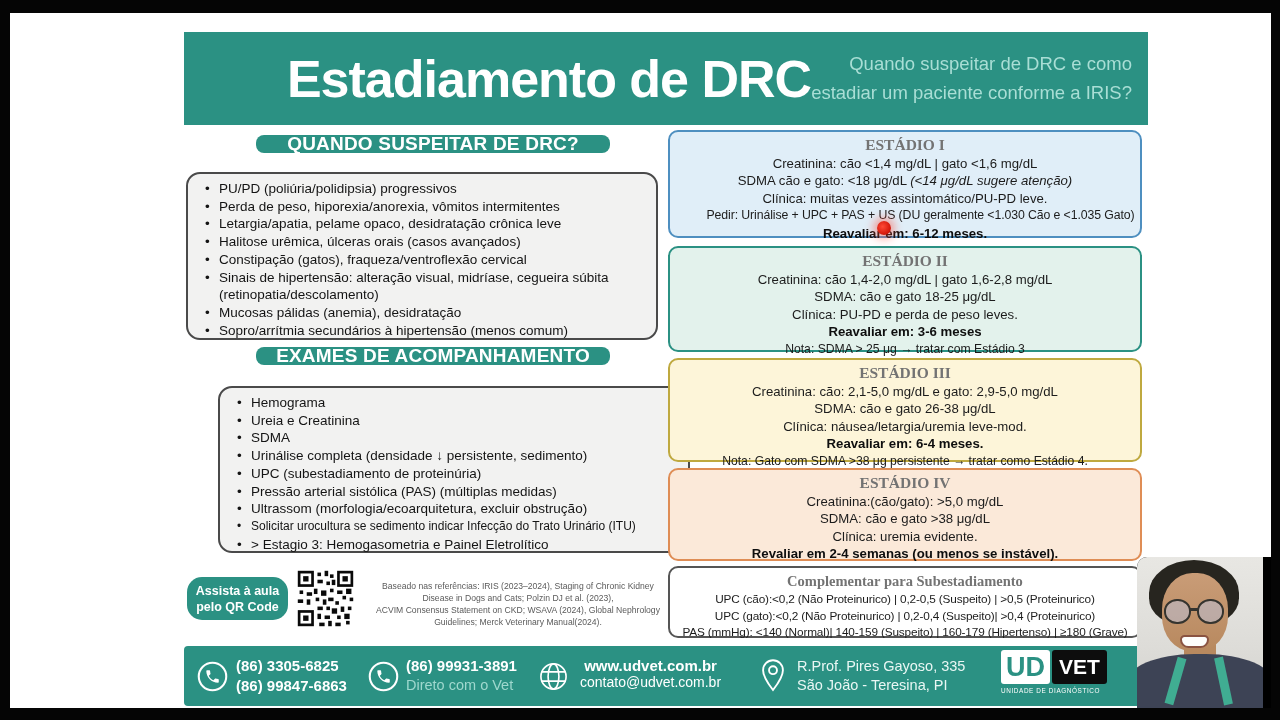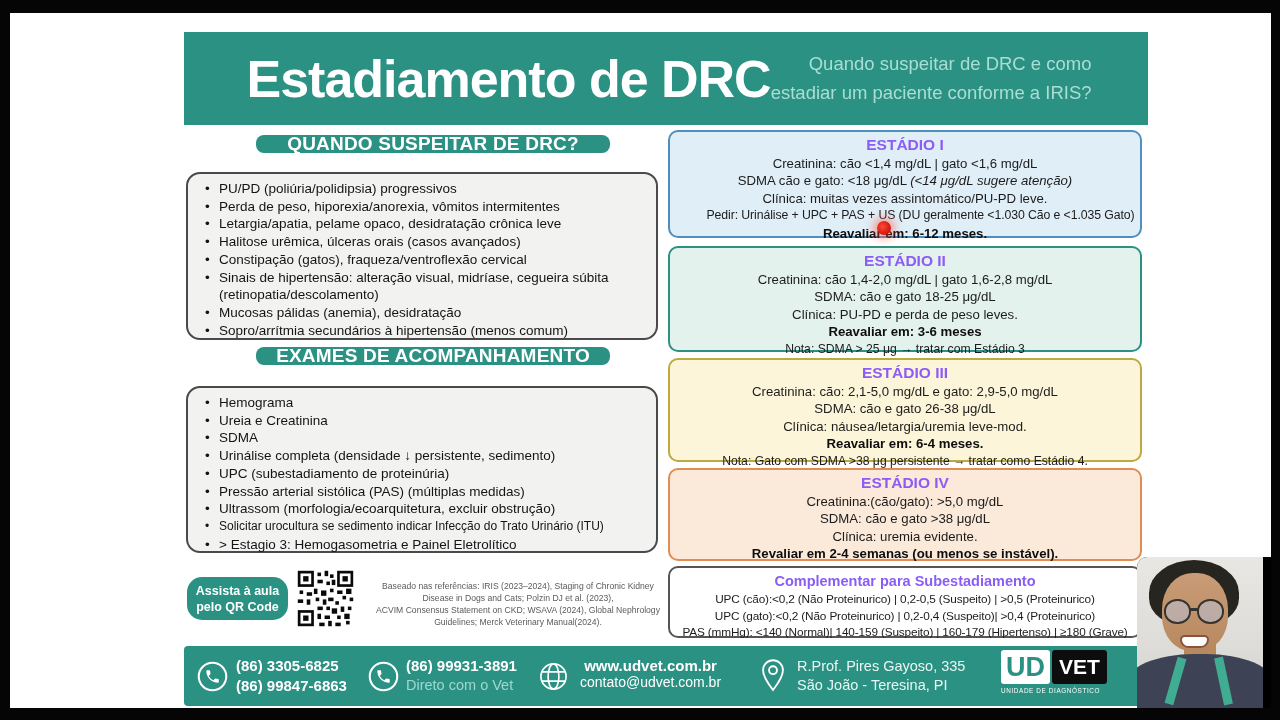--- a/index.html
+++ b/index.html
@@ -7,41 +7,41 @@
   body { font-family:"Liberation Sans", sans-serif; }
   #stage { position:relative; width:1280px; height:720px; background:#fff; overflow:hidden; }
   .bar { position:absolute; background:#050505; }
   .bar.top { left:0; top:0; width:1280px; height:13px; }
   .bar.bottom { left:0; top:708px; width:1280px; height:12px; }
   .bar.left { left:0; top:0; width:10px; height:720px; }
   .bar.right { left:1271px; top:0; width:9px; height:720px; }
 
   
   .header { position:absolute; left:184px; top:32px; width:964px; height:93px; background:#2b9183;
-            display:flex; align-items:center; justify-content:center; padding:0 16px 0 22px; }
+            display:flex; align-items:center; justify-content:flex-end; padding:0 16px 0 22px; }
   .header .title { color:#fff; font-weight:800; font-size:52px; letter-spacing:-1px; white-space:nowrap; }
   .header .subtitle { text-align:right; color:#a9ded5; font-size:18.5px; line-height:1.55; }
 
   
   .pill { position:absolute; left:256px; width:354px; height:18px; background:#2b9183; color:#fff;
           font-weight:bold; font-size:19px; display:flex; align-items:center; justify-content:center;
           border-radius:8px; letter-spacing:0.2px; }
 
   
   .listbox { position:absolute; left:186px; width:472px; background:#f2f2f1; border:2px solid #4a4a4a;
              border-radius:14px; padding:6px 10px 4px 16px; }
   .listbox ul { list-style:none; }
   .listbox li { position:relative; padding-left:15px; font-size:13.5px; line-height:17.7px; color:#141414; }
   .listbox li::before { content:"•"; position:absolute; left:1px; top:0; color:#141414; }
   .listbox li.fit { font-size:12px; white-space:nowrap; }
 
   
   .stage { position:absolute; left:668px; width:474px; border:2px solid; border-radius:10px;
            text-align:center; color:#1c1c1c; padding-top:3px; }
-  .stage .t { font-size:15.5px; font-weight:bold; line-height:20px; color:#8b5cf6; }
+  .stage .t { font-size:15.5px; font-weight:bold; line-height:20px; color:#737373;font-family:Liberation Serif, serif; }
   .stage .l { font-size:13.2px; line-height:17.4px; }
   .stage .b { font-weight:bold; color:#0e0e0e; }
   .stage .i { font-style:italic; }
   .stage .n { font-size:12.2px; line-height:16px; }
   .stage .fitline { font-size:12.3px; letter-spacing:-0.1px;padding-left:31px; }
   #stage1 { top:130px; height:108px; background:#e0eef8; border-color:#4e8fc0; }
   #stage2 { top:246px; height:106px; background:#e3f2ec; border-color:#2b9183; }
   #stage3 { top:358px; height:104px; background:#fdf5d9; border-color:#bfa93f; }
   #stage4 { top:468px; height:93px;  background:#fbe9d9; border-color:#df8d55; }
   #substage { top:566px; height:72px; background:#fff; border-color:#555; }
@@ -125,21 +125,21 @@
       <li>Halitose urêmica, úlceras orais (casos avançados)</li>
       <li>Constipação (gatos), fraqueza/ventroflexão cervical</li>
       <li>Sinais de hipertensão: alteração visual, midríase, cegueira súbita (retinopatia/descolamento)</li>
       <li>Mucosas pálidas (anemia), desidratação</li>
       <li>Sopro/arrítmia secundários à hipertensão (menos comum)</li>
     </ul>
   </div>
 
   <div class="pill" style="top:347px;">EXAMES DE ACOMPANHAMENTO</div>
 
-  <div class="listbox" style="top:386px; height:167px;">
+  <div class="listbox" style="top:386px; height:167px;margin-left:32px;">
     <ul>
       <li>Hemograma</li>
       <li>Ureia e Creatinina</li>
       <li>SDMA</li>
       <li>Urinálise completa (densidade ↓ persistente, sedimento)</li>
       <li>UPC (subestadiamento de proteinúria)</li>
       <li>Pressão arterial sistólica (PAS) (múltiplas medidas)</li>
       <li>Ultrassom (morfologia/ecoarquitetura, excluir obstrução)</li>
       <li class="fit">Solicitar urocultura se sedimento indicar Infecção do Trato Urinário (ITU)</li>
       <li>&gt; Estagio 3: Hemogasometria e Painel Eletrolítico</li>

